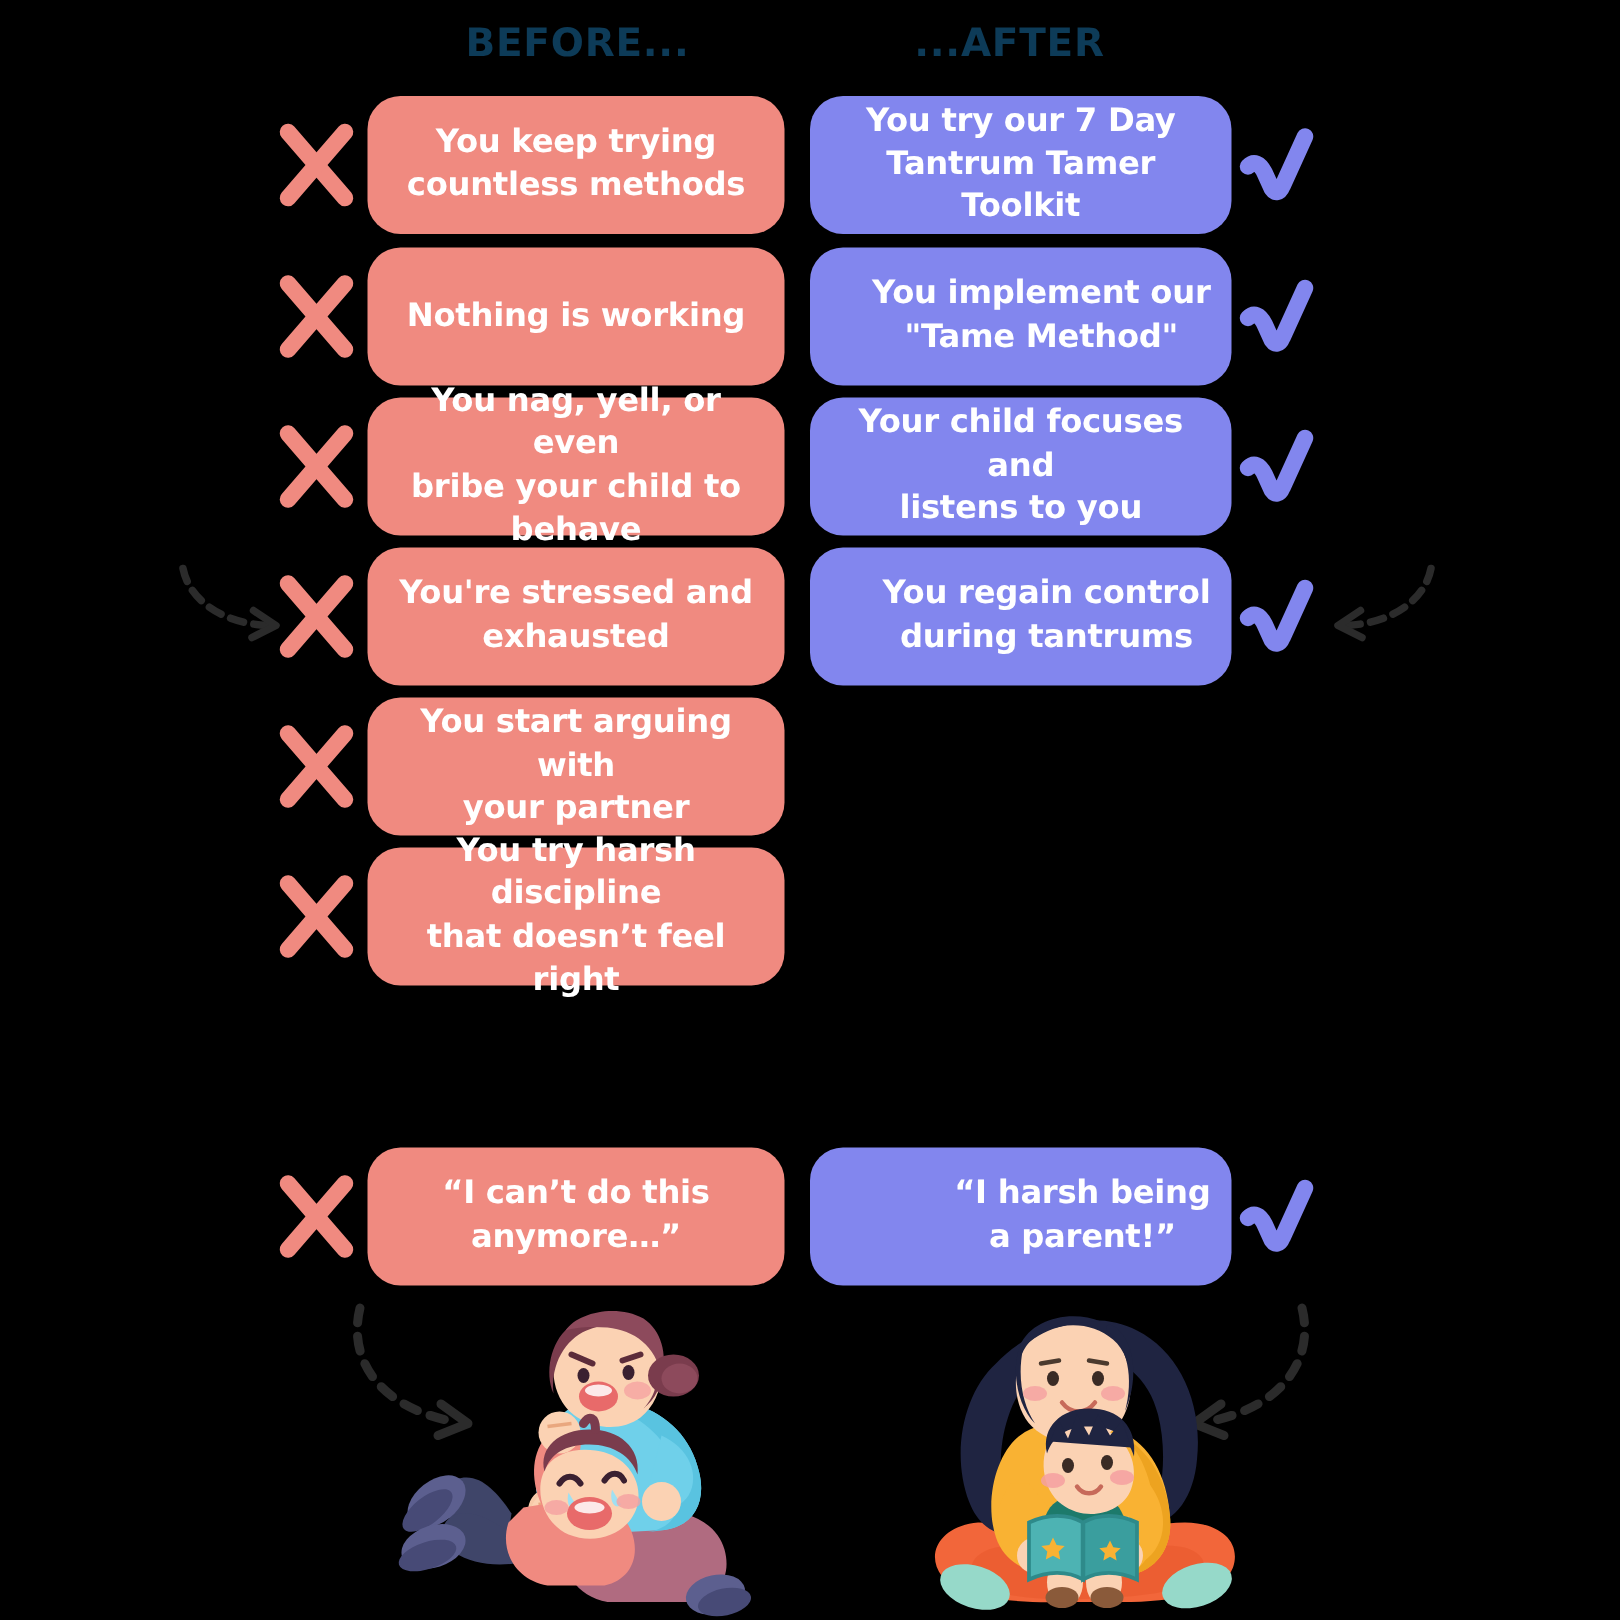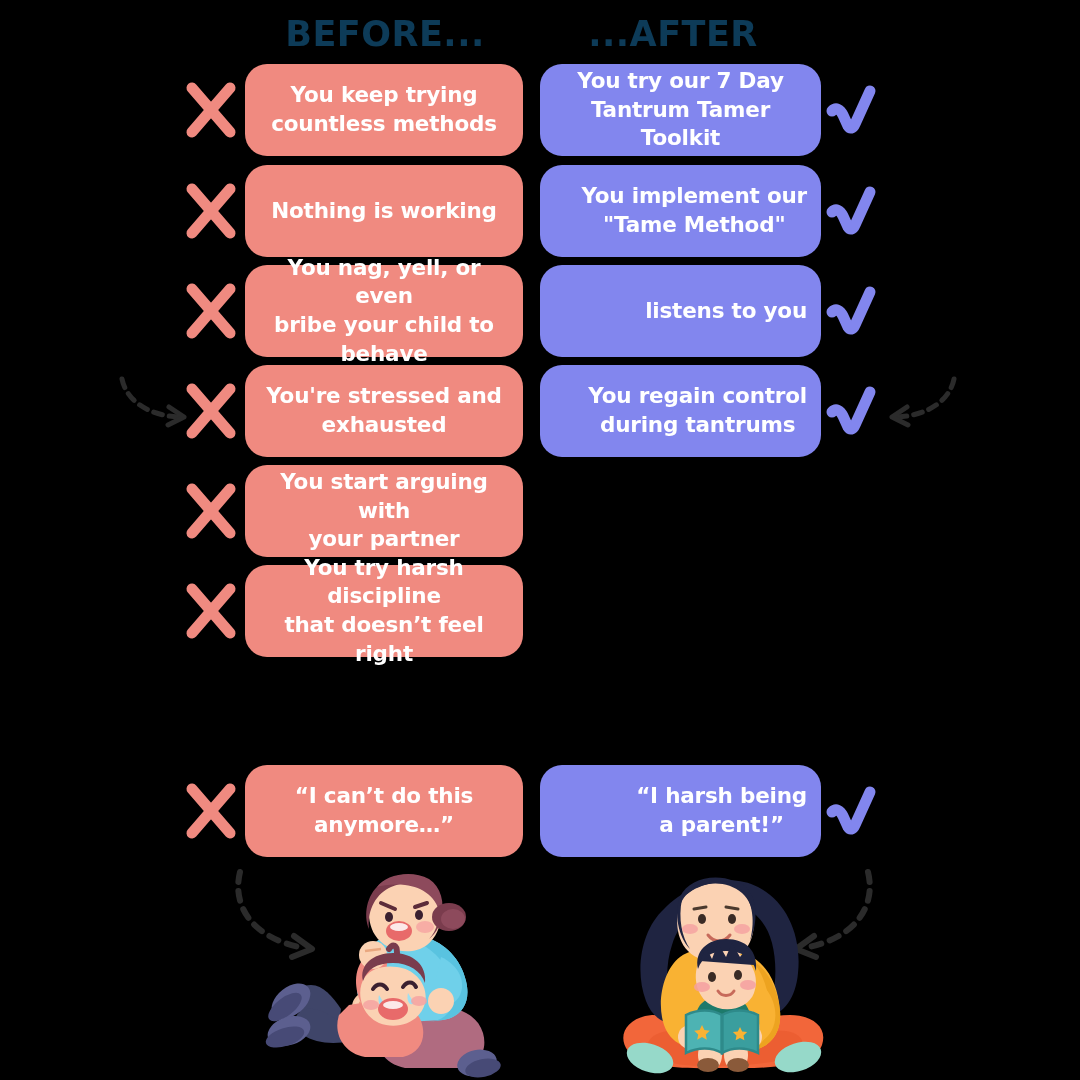--- a/index.html
+++ b/index.html
@@ -13,21 +13,21 @@
     height: 1080px;
     background: #000000;
     overflow: hidden;
     font-family: "Liberation Sans", sans-serif;
   }
 
   
   .col-header {
     position: absolute;
     top: 14px;
-    font-size: 35px;
+    font-size: 26px;
     font-weight: 900;
     letter-spacing: 0.5px;
     color: #0d3b58;
     font-family: "DejaVu Sans", sans-serif;
     text-align: center;
     white-space: nowrap;
   }
   #hdr-before { left: 240px; width: 290px; }
   #hdr-after  { left: 528px; width: 290px; }
 
@@ -156,20 +156,21 @@
       </svg>
     </div>
     <div class="card card-before">
       <div>
         <span>You nag, yell, or even</span>
         <span>bribe your child to behave</span>
       </div>
     </div>
     <div class="card card-after">
       <div>
+        <span>Your child focuses and</span>
         <span>listens to you</span>
       </div>
     </div>
     <div class="mark mark-ck">
       <svg viewBox="0 0 56 62">
         <path d="M8 32 C12 28 16 30 19 36 L24 47 C26 50 29 50 31 45 L46 12" stroke="#8286ee" stroke-width="11" stroke-linecap="round" stroke-linejoin="round" fill="none"></path>
       </svg>
     </div>
   </div>
 

